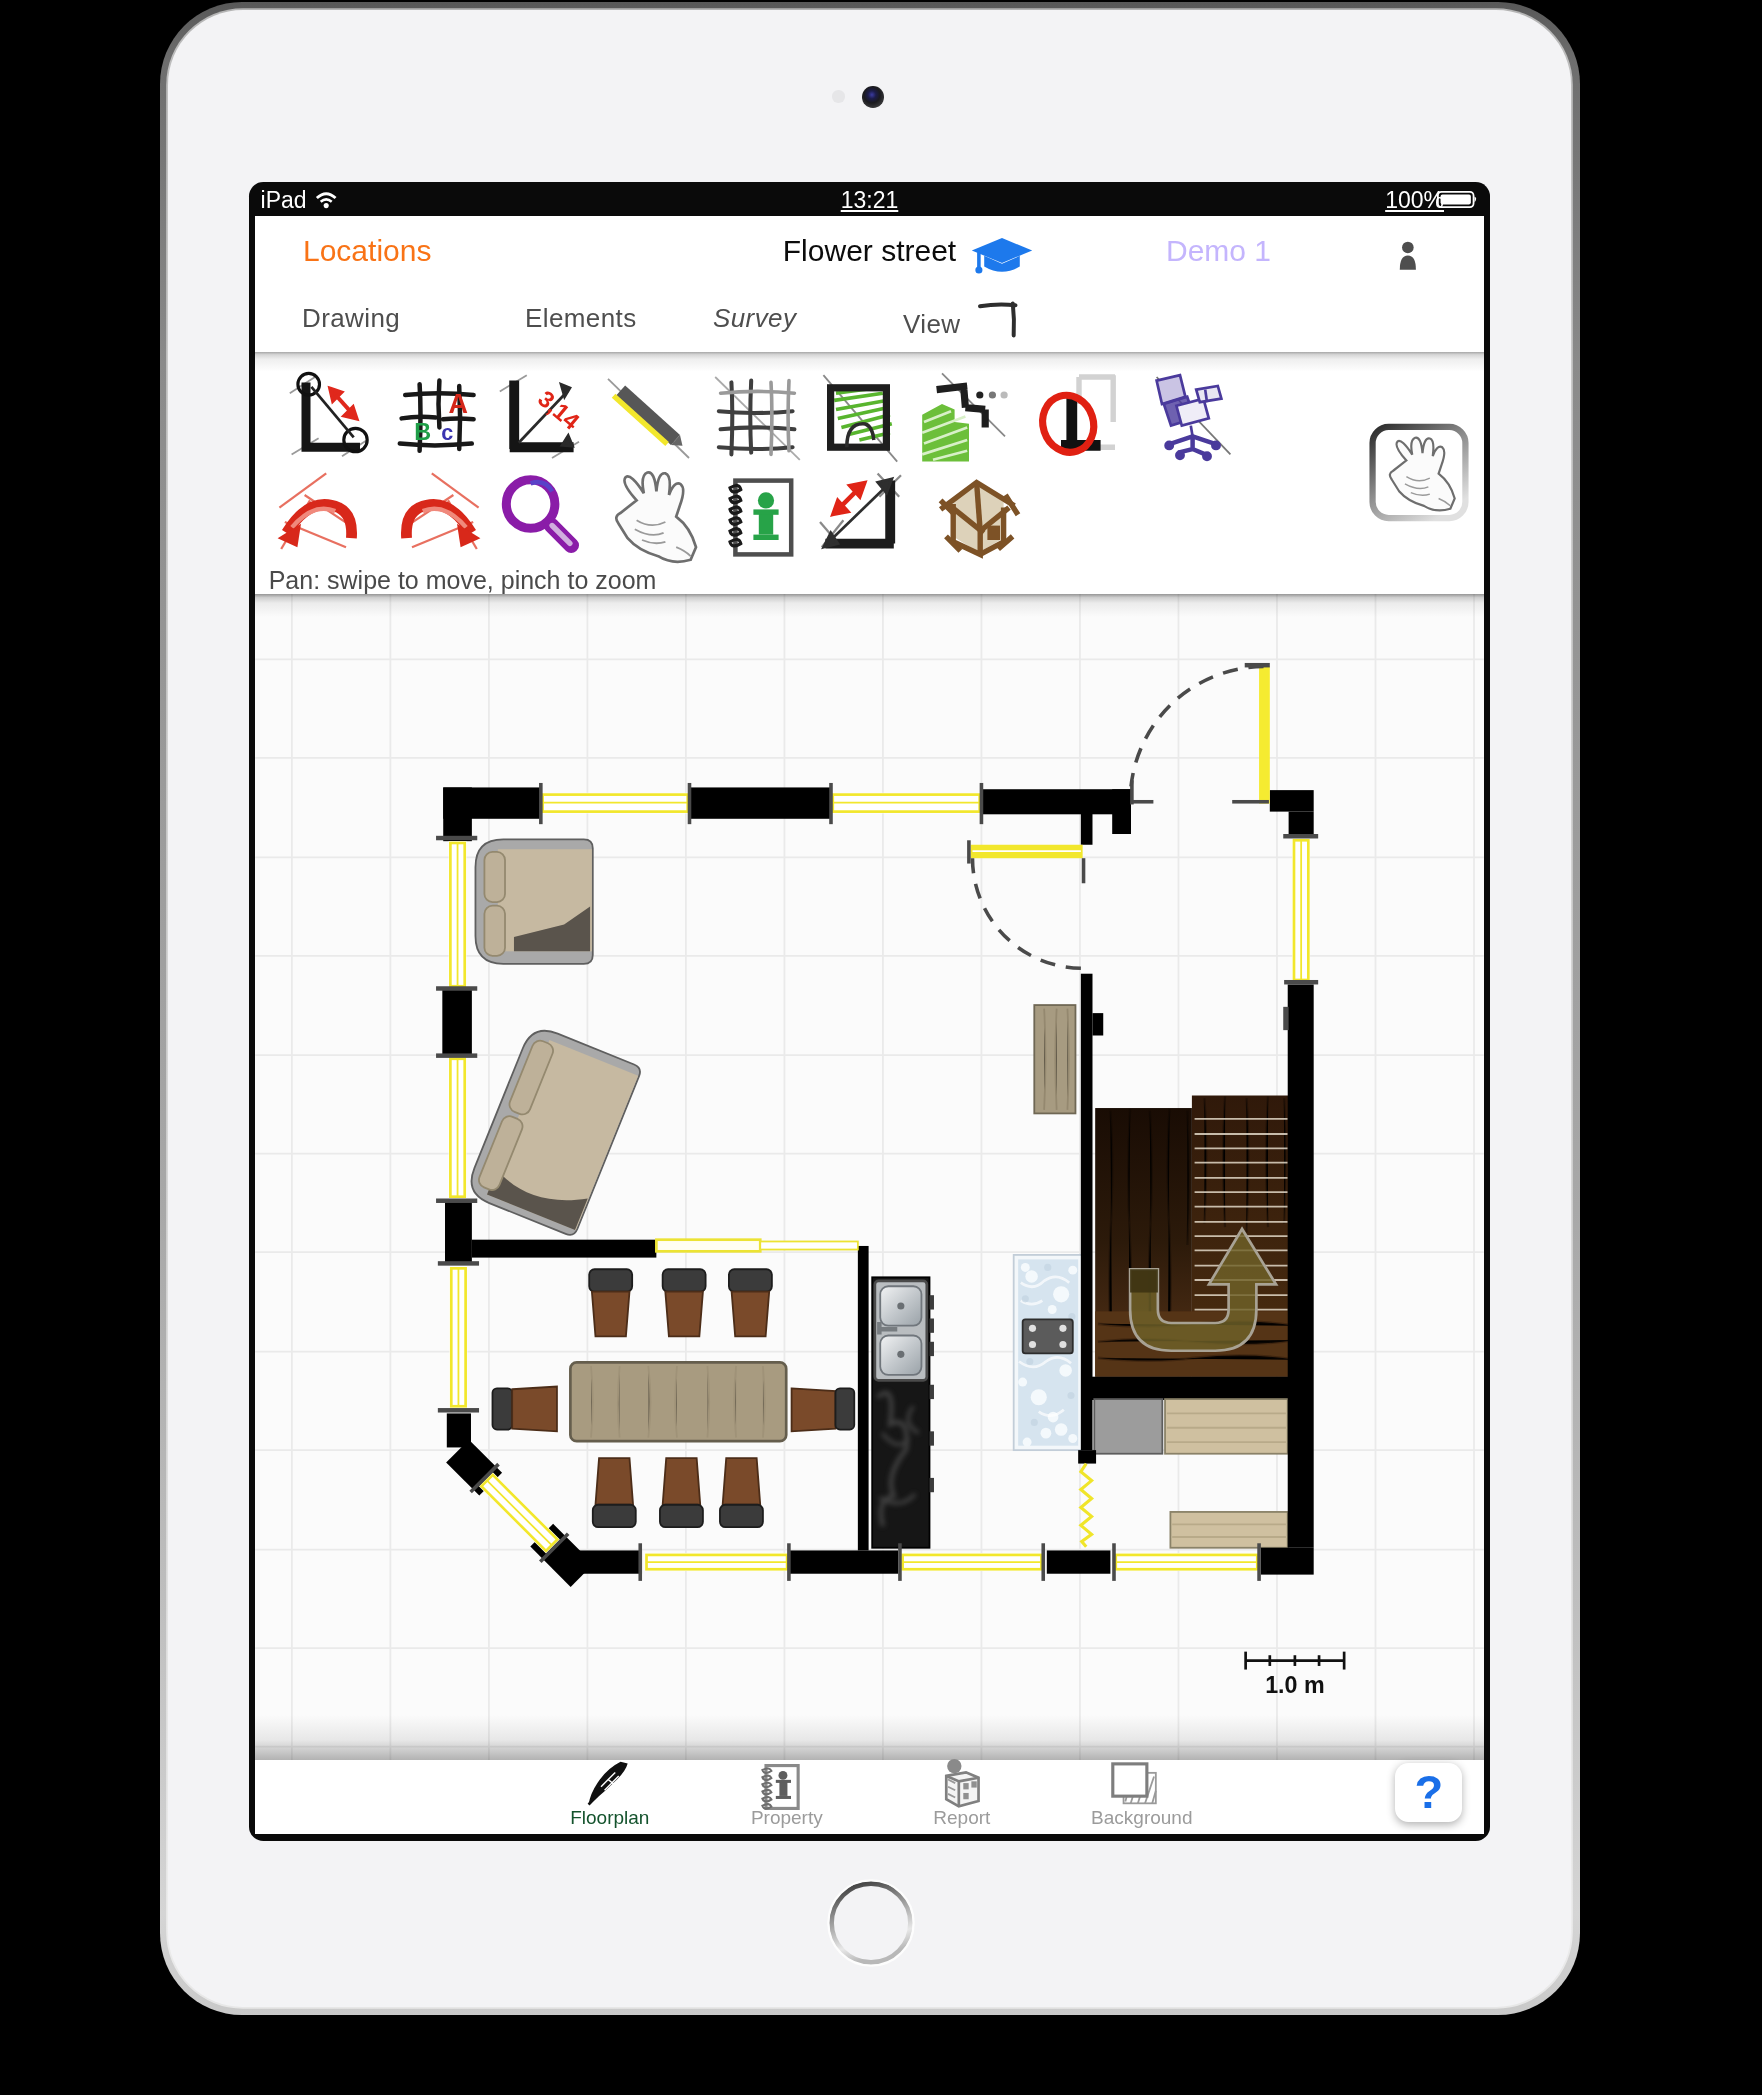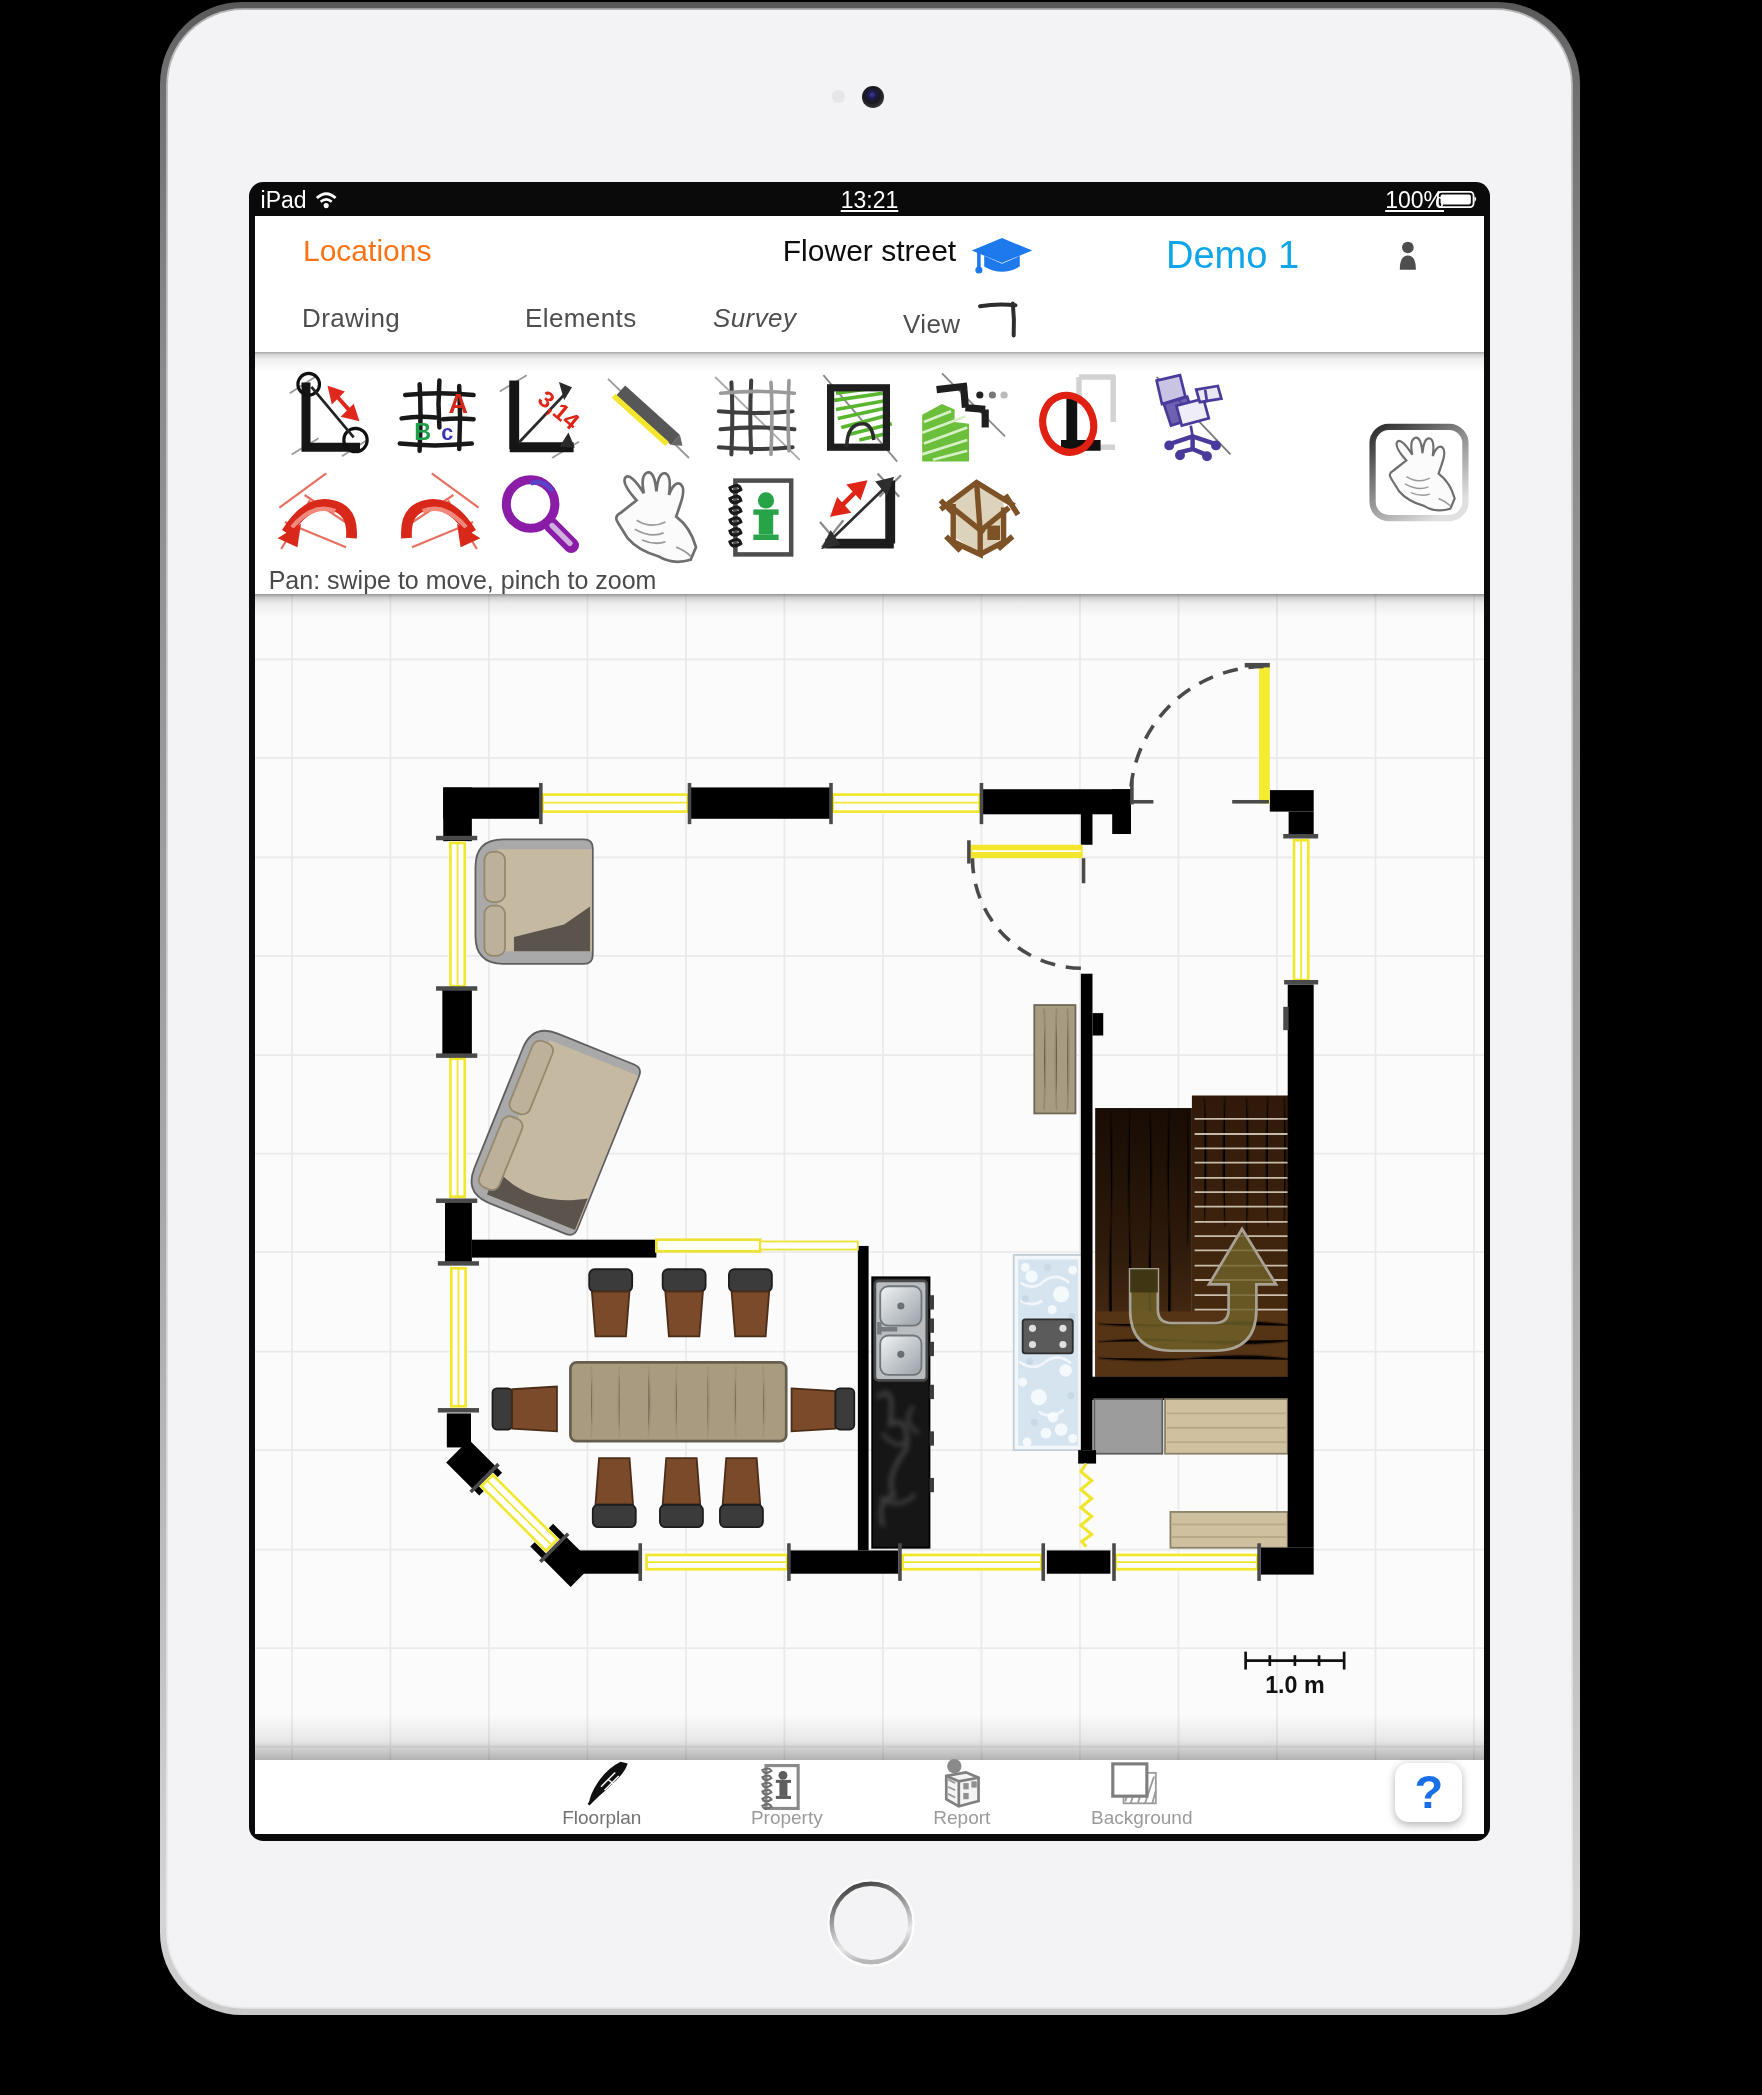--- a/index.html
+++ b/index.html
@@ -19,21 +19,21 @@
 #screen{left:249px;top:182px;width:1241px;height:1659px;background:#0a0a0a;border-radius:14.3px;overflow:hidden;}
 #whitebg{left:6.3px;top:34px;width:1229px;height:1618px;background:#fff;}
 
 .sbtxt{color:#fff;font-size:23px;}
 #sb-ipad{left:11.6px;top:5.4px;}
 #sb-time{left:0;top:5.4px;width:1241px;text-align:center;text-decoration:underline;}
 #sb-batt{right:46px;top:5.4px;text-decoration:underline;}
 
 #nv-loc{left:54px;top:52px;font-size:30px;color:#f97316;}
 #nv-fs{left:495px;top:52px;width:251px;text-align:center;font-size:30px;color:#0c0c0c;}
-#nv-demo{left:917px;top:52px;font-size:38px;color:#0ea5e9;}
+#nv-demo{left:917px;top:52px;font-size:30px;color:#c4b5fd;}
 
 .menu{font-size:26px;color:#4e4e4e;letter-spacing:0.4px;}
 #mn-drawing{left:53px;top:121px;}
 #mn-elements{left:244px;top:121px;margin-left:32px;}
 #mn-survey{left:464px;top:121px;font-style:italic;}
 #mn-view{left:654px;top:127px;}
 #div1{left:6.3px;top:170px;width:1229px;height:19.7px;
  background:linear-gradient(180deg,rgba(60,60,60,.45) 0,rgba(90,90,90,.25) 2.7px,rgba(120,120,120,.12) 7.2px,rgba(255,255,255,0) 19.7px);}
 #div2{left:6.3px;top:412px;width:1229px;height:23px;
  background:linear-gradient(180deg,rgba(50,50,50,.50) 0,rgba(90,90,90,.28) 3.6px,rgba(130,130,130,.13) 9px,rgba(255,255,255,0) 23px);}
@@ -736,20 +736,20 @@
         <rect x="27" y="39" width="6" height="7" fill="#909090"></rect>
    <path d="M10,24 L18,28 M10,32 L18,36 M10,40 L18,44" stroke="#999" stroke-width="2"></path>
   </svg>
   <svg class="abs" style="left:856px;top:1.8px;" width="52" height="45" viewBox="0 0 58 50">
    <g stroke="#9a9a9a" stroke-width="2" fill="none">
     <rect x="14" y="12" width="36" height="34"></rect>
     <path d="M16,44 L24,14 M22,46 L32,14 M30,46 L40,14 M38,46 L48,16 M46,46 L50,32"></path>
    </g>
    <rect x="2" y="2" width="38" height="36" fill="#fff" stroke="#7e7e7e" stroke-width="3.5"></rect>
   </svg>
-    <div class="tlbl" id="lbl-fp" style="left:257px;color:#737373;">Floorplan</div>
+    <div class="tlbl" id="lbl-fp" style="left:265px;color:#14532d;">Floorplan</div>
     <div class="tlbl" style="left:442px;">Property</div>
     <div class="tlbl" style="left:617px;">Report</div>
     <div class="tlbl" style="left:797px;">Background</div>
     <div id="qbtn">?</div>
   </div>
 </div>
 
 
 </body></html>

